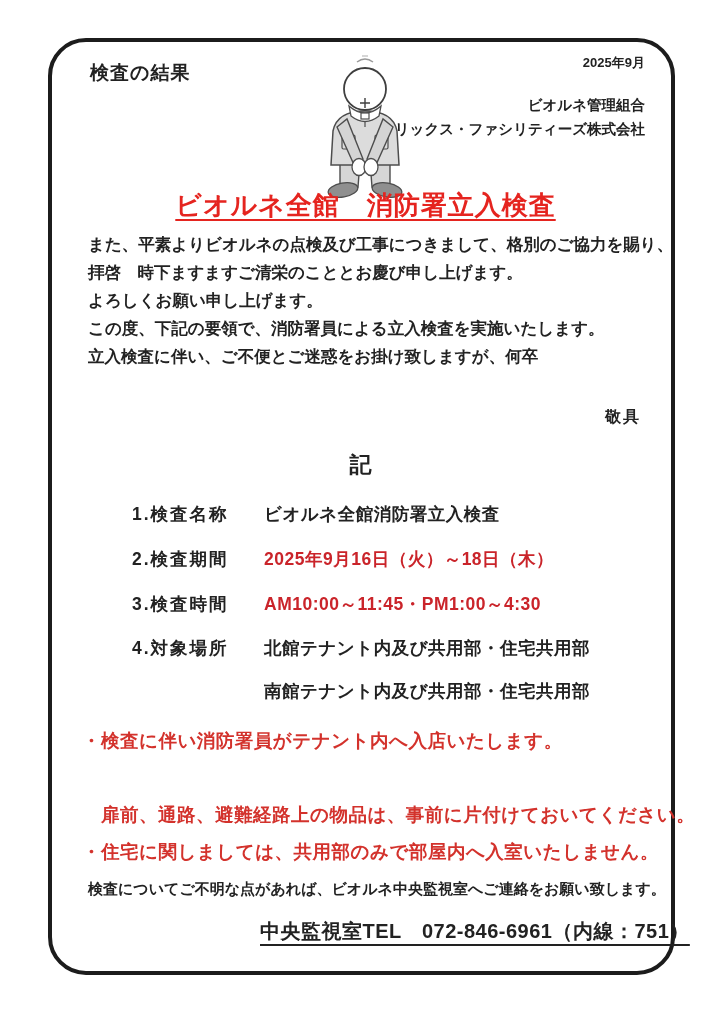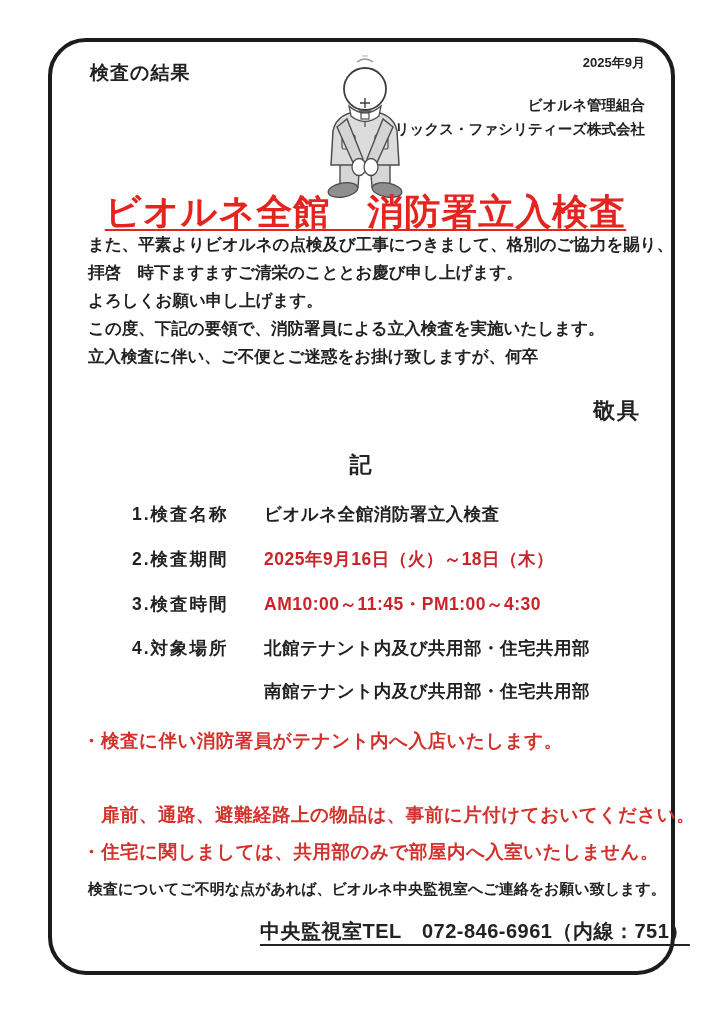--- a/index.html
+++ b/index.html
@@ -15,27 +15,27 @@
     background:#fff;
   }
   .abs { position:absolute; white-space:nowrap; }
   .recipient { left:38px; top:18px; font-size:19px; font-weight:bold; letter-spacing:1px; }
   .issue-date { right:26px; top:12px; font-size:13px; font-weight:bold; }
   .org1 { right:26px; top:54px; font-size:14.5px; font-weight:bold; }
   .org2 { right:26px; top:78px; font-size:14.5px; font-weight:bold; }
   .figure { position:absolute; left:258px; top:11px; width:110px; height:147px; }
   .title {
     left:0; width:100%; top:146px; text-align:center; text-indent:8px;
-    font-size:36px; font-weight:bold; color:var(--title-red,#e5241f);
+    font-size:26px; font-weight:bold; color:var(--title-red,#e5241f);
     text-decoration:underline; text-decoration-thickness:2px; text-underline-offset:5px;
     letter-spacing:1px;
   }
   .greeting { left:36px; top:188px; font-size:16.5px; font-weight:bold; line-height:28px; }
   .greeting div { white-space:pre; }
-  .closing { right:30px; top:354px; font-size:22px; font-weight:bold; letter-spacing:2px; }
+  .closing { right:30px; top:365px; font-size:16px; font-weight:bold; letter-spacing:2px; }
   .ki { left:0; width:100%; top:408px; text-align:center; font-size:22px; font-weight:bold; letter-spacing:2px; }
   .detail-row { left:0; font-size:17.5px; font-weight:bold; }
   .detail-row .lbl { position:absolute; left:80px; letter-spacing:2px; white-space:nowrap; }
   .detail-row .val { position:absolute; left:212px; letter-spacing:0.5px; white-space:nowrap; }
   .detail-row.red .val { color:var(--detail-red,#ca242a); }
   .r1 { top:460px; } .r2 { top:505px; } .r3 { top:550px; } .r4 { top:594px; } .r4b { top:637px; }
   .warn { left:30px; font-size:18.5px; font-weight:bold; color:var(--warning-red,#d3322c); letter-spacing:0.5px; white-space:pre; }
   .w0 { top:686px; } .w1 { top:723px; } .w2 { top:760px; } .w3 { top:797px; }
   .footer-note { left:36px; top:838px; font-size:15px; font-weight:bold; }
   .contact {

